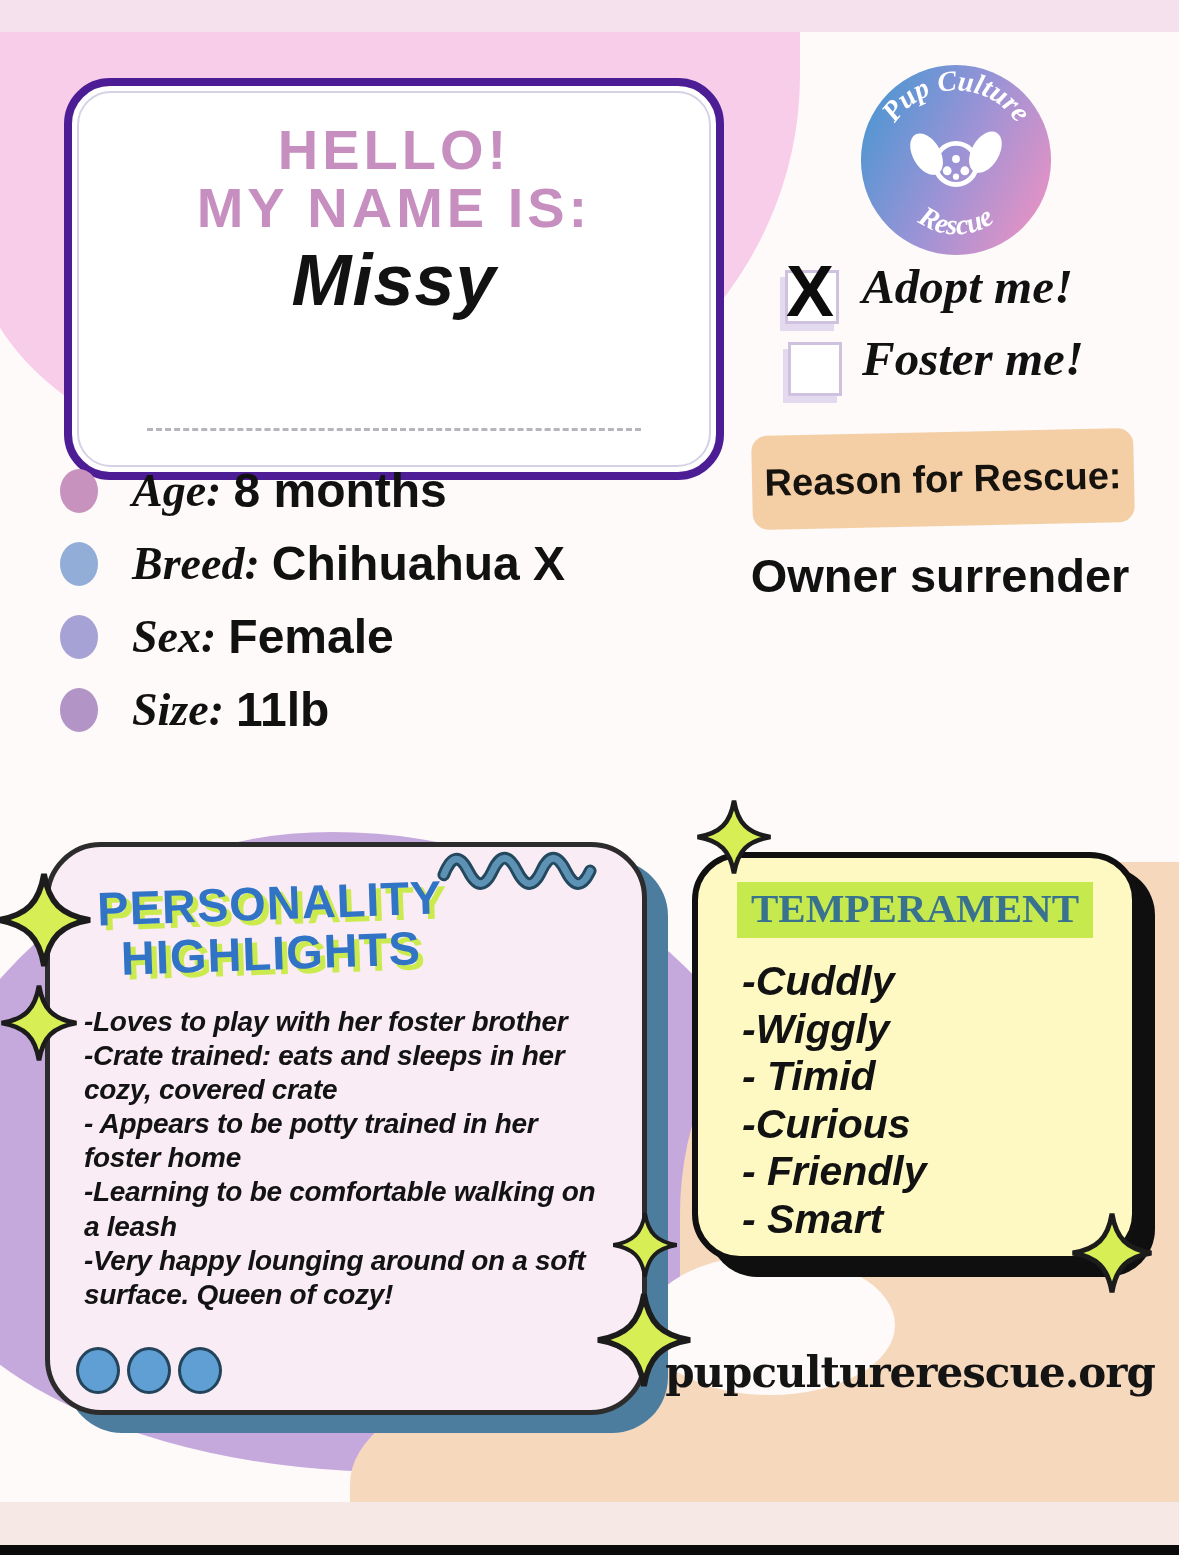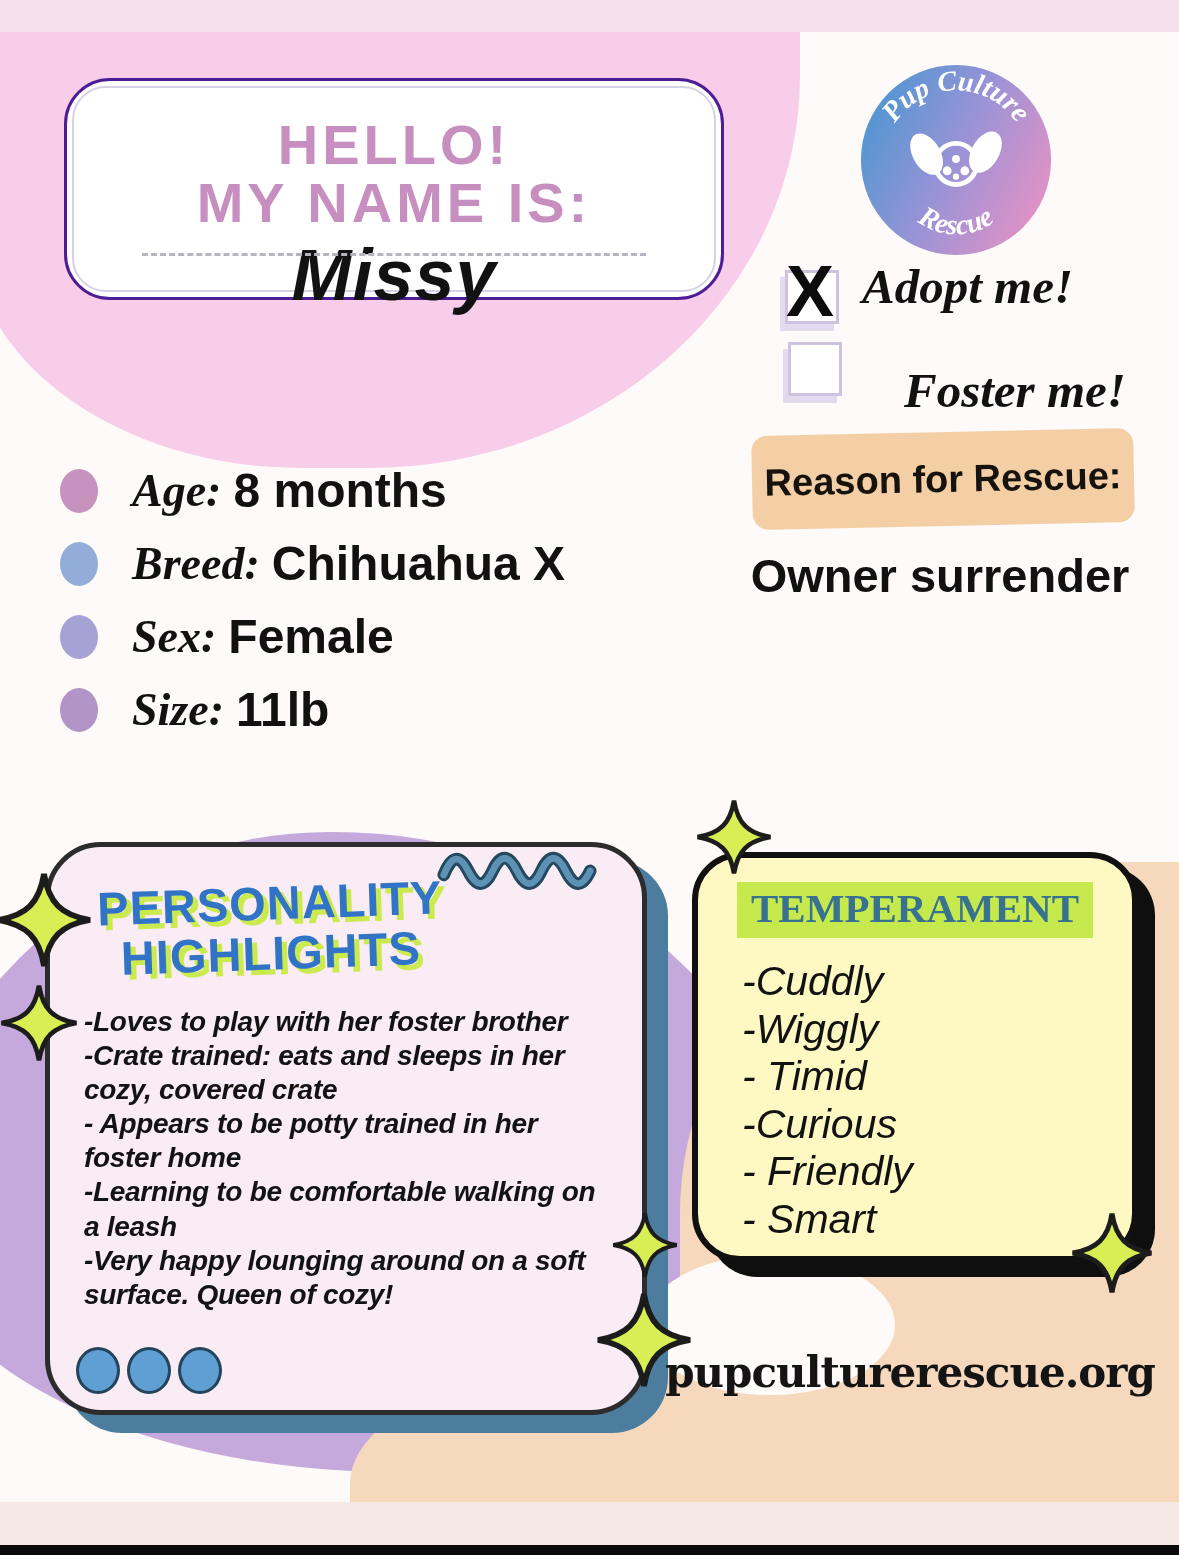--- a/index.html
+++ b/index.html
@@ -15,41 +15,41 @@
   .peach-blob-right { position:absolute; left:680px; top:862px; width:499px; height:640px; background:#f6d9bd;
                border-radius:75% 0 0 0 / 55% 0 0 0; z-index:1; }
   .peach-blob-bottom { position:absolute; left:350px; top:1320px; width:829px; height:182px; background:#f6d9bd;
                border-radius:60% 0 0 0 / 90% 0 0 0; z-index:1; }
   .white-notch { position:absolute; left:645px; top:1255px; width:250px; height:140px; background:#fdfaf9;
                border-radius:50%; z-index:1; }
   .bottom-strip { position:absolute; left:0; top:1502px; width:1179px; height:43px; background:#f6e9e5; z-index:2; }
   .bottom-bar { position:absolute; left:0; top:1545px; width:1179px; height:10px; background:#0a0a0a; z-index:2; }
 
   
-  .name-card { position:absolute; left:64px; top:78px; width:660px; height:222px; background:#ffffff;
-               border:3px solid #4c1d95; border-radius:46px; z-index:2; }
+  .name-card { position:absolute; left:64px; top:78px; width:660px; height:402px; background:#ffffff;
+               border:8px solid #4c1d95; border-radius:46px; z-index:2; }
   .name-card-inner { position:absolute; inset:5px; border:2px solid #d5d2e5; border-radius:34px; }
   .greeting { text-align:center; font-weight:bold; font-size:56px; letter-spacing:4px; color:#c78fc0; line-height:1.04; }
   .greeting-1 { margin-top:28px; }
   .pet-name { text-align:center; font-size:72px; font-weight:800; font-style:italic; color:#121212; margin-top:2px; letter-spacing:1px; }
   .name-underline { position:absolute; bottom:34px; left:68px; right:68px; border-top:3px dashed #b5b5bd; }
 
   
   .logo { position:absolute; left:858px; top:62px; width:196px; height:196px; z-index:2; }
 
   
   .checkbox { position:absolute; width:54px; height:54px; background:#ffffff; border:3px solid #cfc2de;
               box-shadow:-5px 7px 0 0 #e4daf0; z-index:2; }
   .adopt-checkbox { left:785px; top:270px; }
   .foster-checkbox { left:788px; top:342px; }
   .check-mark { position:absolute; top:-18px; left:-2px; font-size:72px; font-weight:800; color:#0c0c0c; line-height:1; }
   .script-label { position:absolute; font-family:"Liberation Serif", serif; font-style:italic; font-weight:bold;
                   font-size:49px; color:#111111; z-index:2; }
   .adopt-label { left:862px; top:258px; }
-  .foster-label { left:904px; top:330px;margin-top:32px; }
+  .foster-label { left:862px; top:330px; }
 
   
   .reason-box { position:absolute; left:752px; top:432px; width:382px; height:94px; background:#f4cfa5;
                 border-radius:16px; transform:rotate(-1.2deg); display:flex; align-items:center; justify-content:center;
                 z-index:2; }
   .reason-heading { font-size:38px; font-weight:800; color:#16120e; }
   .reason-value { position:absolute; left:720px; top:548px; width:440px; text-align:center; font-size:47px;
                   font-weight:800; color:#111111; z-index:2; }
 
   
@@ -70,21 +70,21 @@
                 color:#131313; line-height:1.22; letter-spacing:-0.3px; }
   .dots-row { position:absolute; left:26px; bottom:16px; display:flex; gap:7px; }
   .blue-dot { width:44px; height:47px; border-radius:50%; background:#5f9fd4; border:3px solid #24445c; }
 
   
   .temperament-card { position:absolute; left:692px; top:852px; width:446px; height:410px; background:#fef9c3;
                 border:6px solid #101010; border-radius:48px; box-shadow:17px 15px 0 #0f0f0f; z-index:2; }
   .temperament-title-wrap { text-align:center; margin-top:24px; }
   .temperament-title { display:inline-block; background:#c6e94e; color:#39728f; padding:2px 14px 6px;
                 font-family:"Liberation Serif", serif; font-weight:bold; font-size:41px; letter-spacing:0px; }
-  .temperament-items { margin:20px 0 0 44px; font-size:41px; font-weight:400; font-style:italic; color:#121212; line-height:1.16; }
+  .temperament-items { margin:20px 0 0 44px; font-size:41px; font-weight:700; font-style:italic; color:#121212; line-height:1.16; }
 
   
   .sparkle { position:absolute; z-index:3; }
   .sparkle use { fill:#d8ee55; stroke:#1c1c1c; stroke-width:6px; }
   .sparkle-1 { left:-4px;  top:870px;  width:96px; height:100px; }
   .sparkle-2 { left:0px;   top:982px;  width:78px; height:82px; }
   .sparkle-3 { left:612px; top:1210px; width:66px; height:70px; }
   .sparkle-4 { left:596px; top:1290px; width:96px; height:100px; }
   .sparkle-5 { left:696px; top:796px;  width:76px; height:82px; }
   .sparkle-6 { left:1071px;top:1210px; width:82px; height:86px; }

